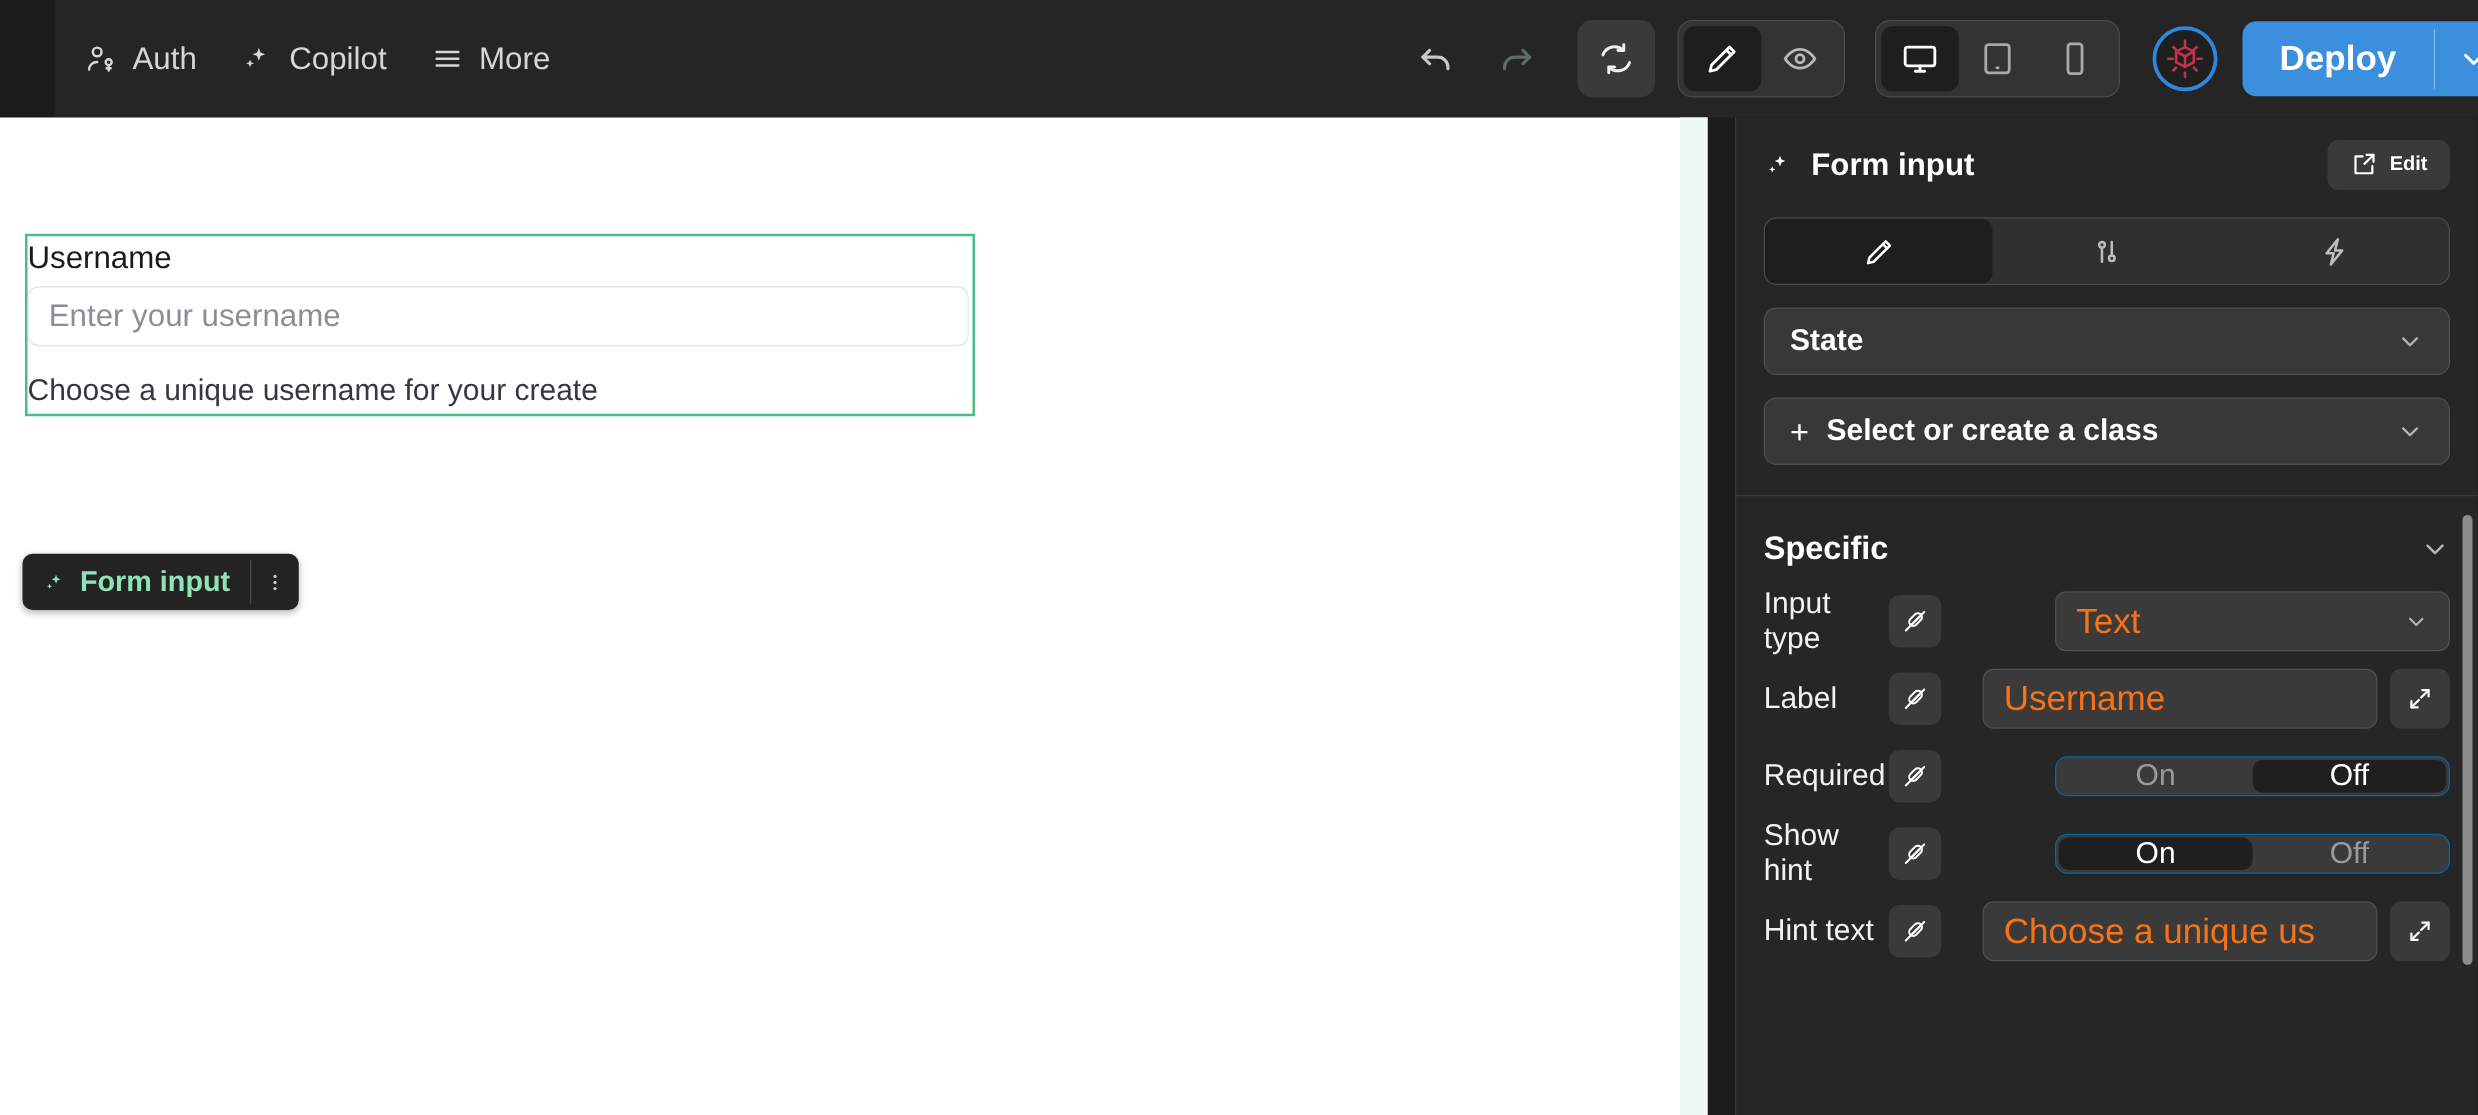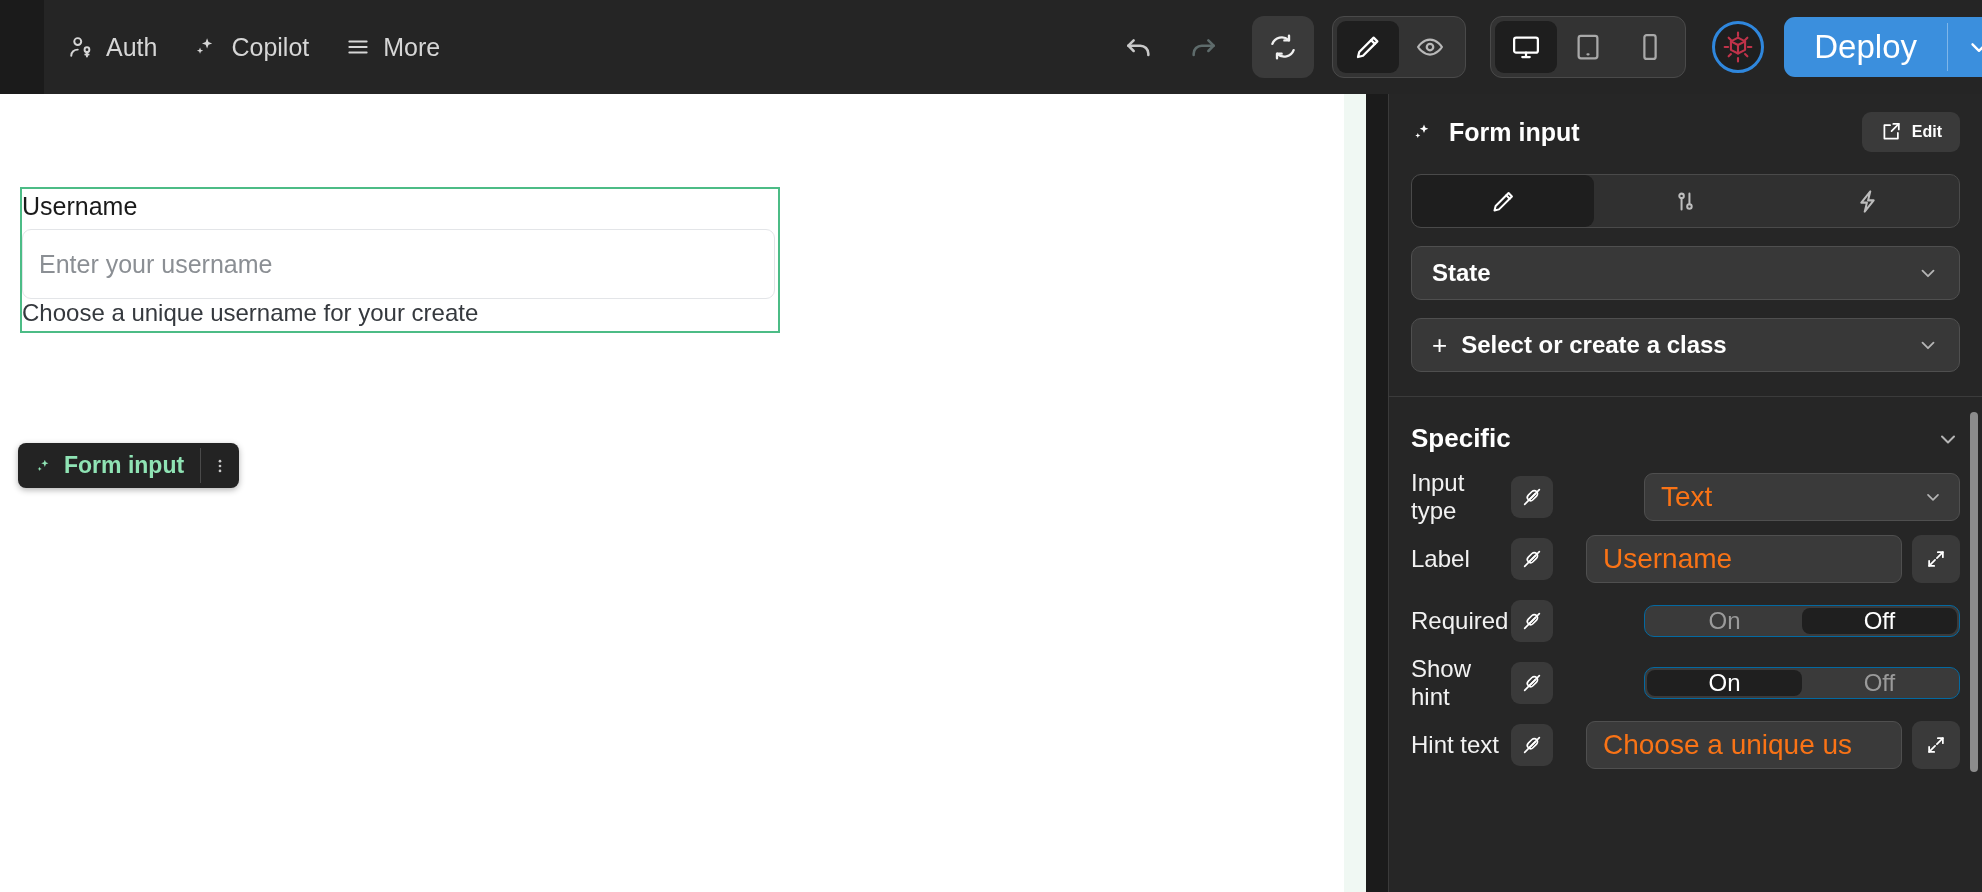--- a/index.html
+++ b/index.html
@@ -57,21 +57,21 @@
     display: flex; align-items: center; justify-content: center;
     margin: 0 20px 0 26px; cursor: pointer;
   }
 
   #deploy {
     display: flex; align-items: stretch; height: 60px;
     background: #3b8fdd; border-radius: 11px; overflow: hidden; cursor: pointer;
   }
   #deploy .main {
     display: flex; align-items: center; padding: 0 30px;
-    color: #fff; font-size: 33px; font-weight: normal;
+    color: #fff; font-size: 28px; font-weight: bold;
   }
   #deploy .divider { width: 1px; background: rgba(255,255,255,.35); margin: 6px 0; }
   #deploy .caret { display: flex; align-items: center; justify-content: center; width: 62px; }
 
   
   #canvas {
     position: absolute; left: 0; top: 94px; width: 1366px; height: 798px;
     background: #ffffff;
   }
   #canvas-edge {
@@ -81,21 +81,21 @@
   #sel-box {
     position: absolute; left: 20px; top: 93px; width: 760px; height: 146px;
     border: 2px solid #4cbc86;
     background: #ffffff;
   }
   #field-label {
     position: absolute; left: 22px; top: 98px;
     font-size: 25px; color: #1a1a1a;
   }
   #field-input {
-    position: absolute; left: 22px; top: 135px; width: 753px; height: 70px;
+    position: absolute; left: 22px; top: 135px; width: 753px; height: 48px;
     border: 1px solid #e3e5e8; border-radius: 9px; background: #fff;
     display: flex; align-items: center; padding-left: 16px;
     font-size: 25px; color: #8b8f94;
   }
   #field-hint {
     position: absolute; left: 22px; top: 205px;
     font-size: 24px; color: #35393e;
   }
   #sel-badge {
     position: absolute; left: 18px; top: 349px; height: 45px;

